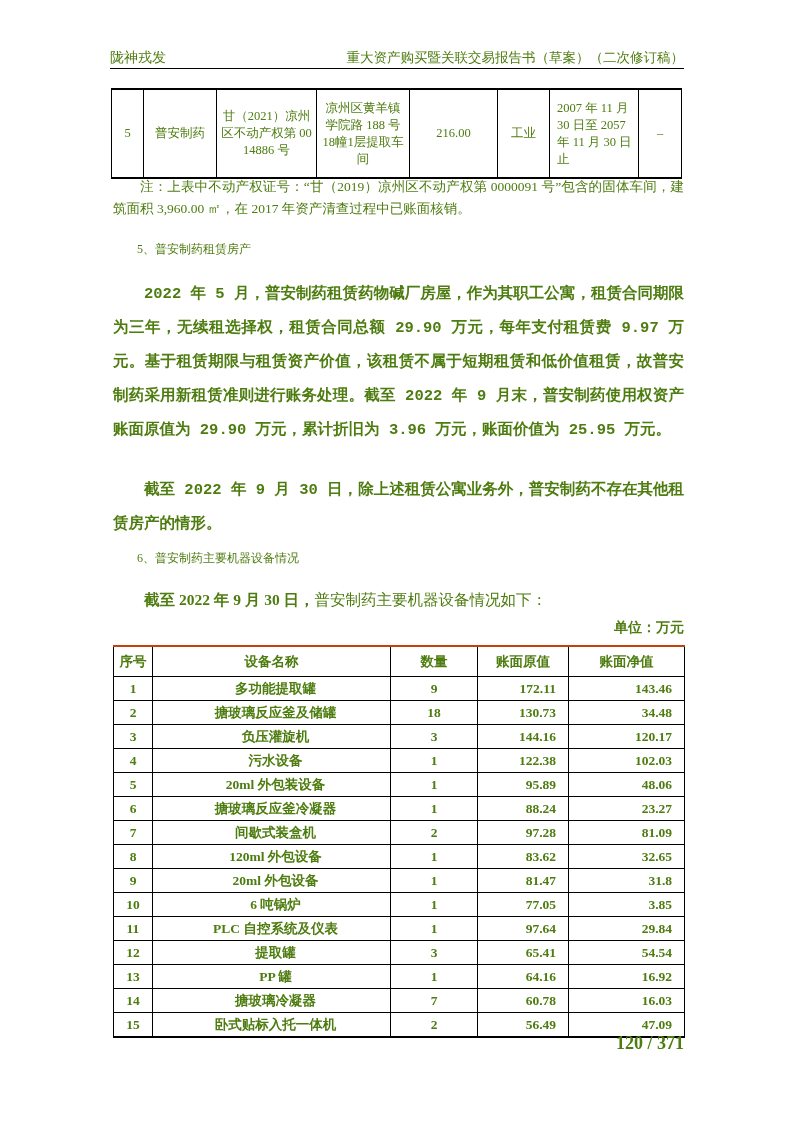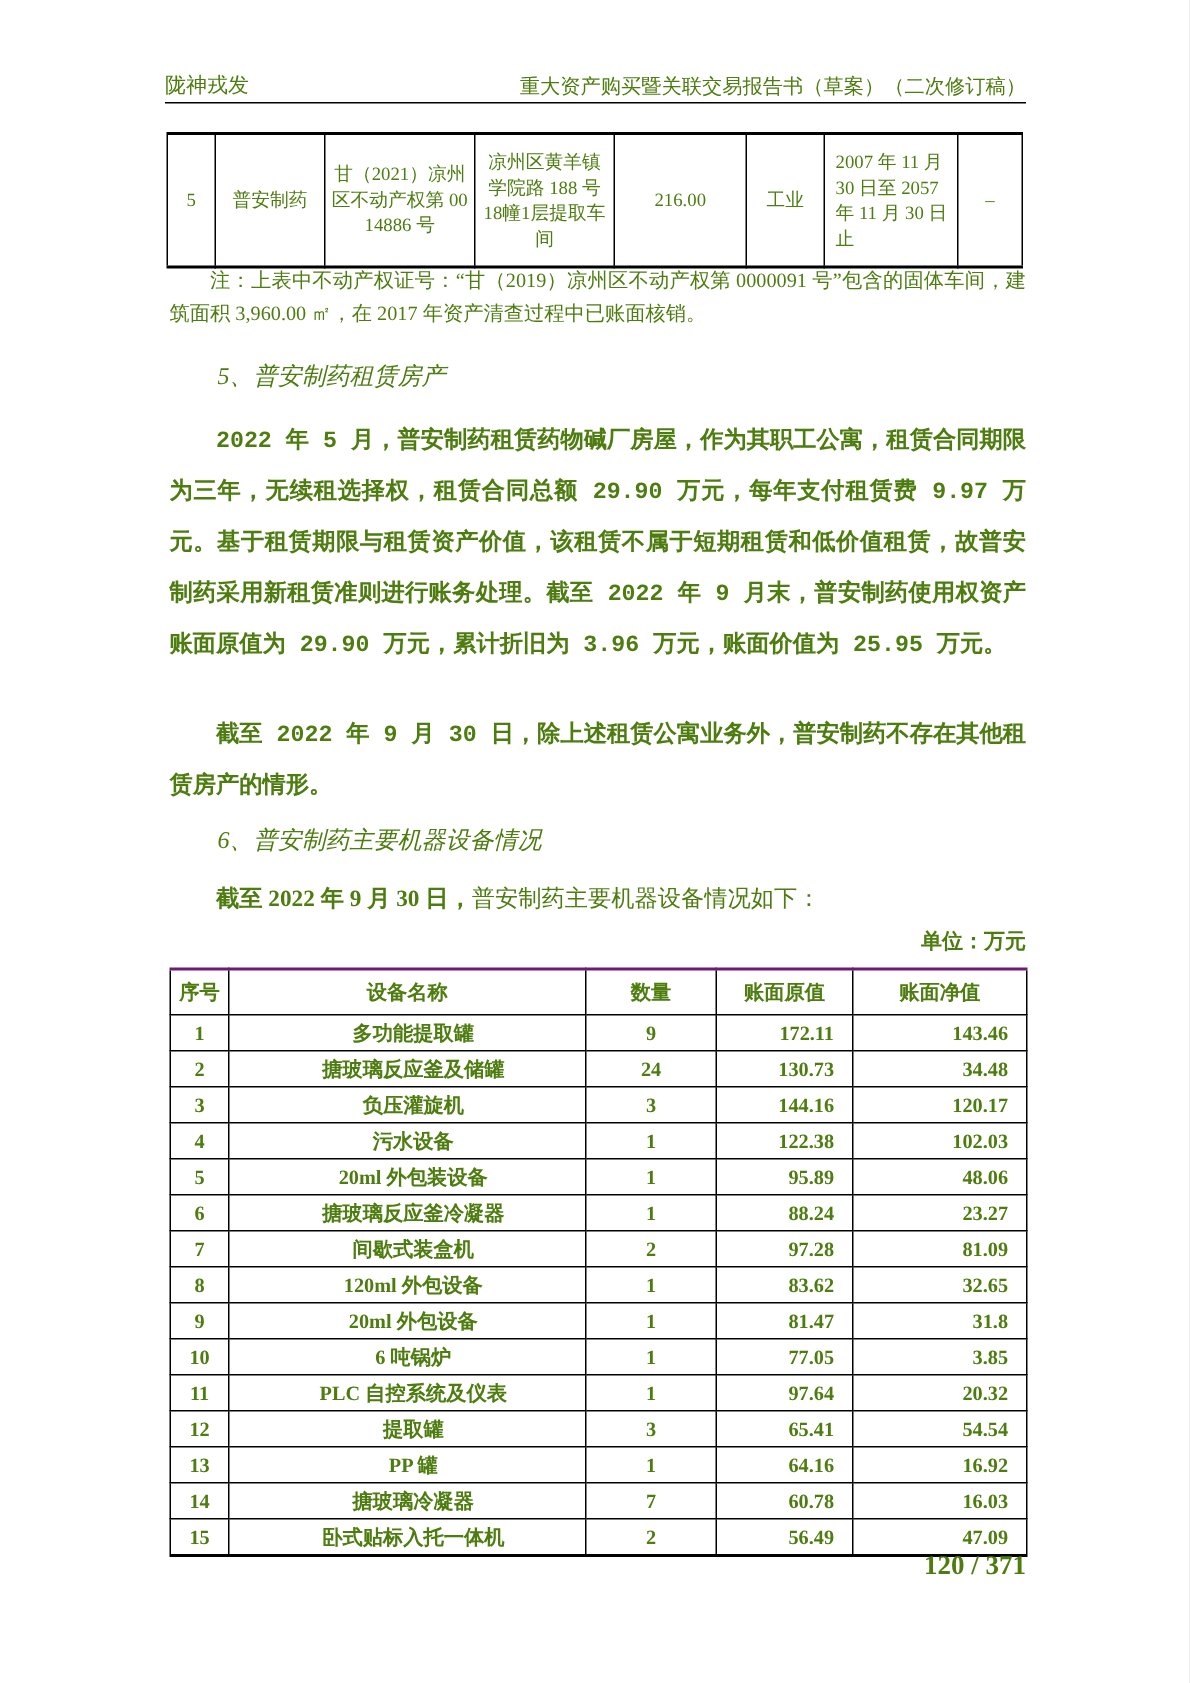--- a/index.html
+++ b/index.html
@@ -37,21 +37,21 @@
   .prop-table td.date-cell{text-align:left;padding-left:7px;}
   
   .note{
     position:absolute;left:113px;top:176px;width:571px;
     margin:0;font-size:13.5px;line-height:22px;
     text-indent:2em;text-align:justify;
   }
   
   .sec-heading{
     position:absolute;left:113px;width:571px;margin:0;
-    font-size:16px;font-weight:normal;padding-left:2em;font-style:italic;
+    font-size:12px;font-weight:normal;padding-left:2em;
   }
   .h5{top:241px;}
   .h6{top:550px;}
   
   .bold-para{
     position:absolute;left:113px;width:571px;margin:0;
     font-size:15.5px;font-weight:bold;line-height:34px;
     text-indent:2em;text-align:justify;font-family:Liberation Mono, monospace;
   }
   .p1{top:277px;}
@@ -61,21 +61,21 @@
     font-size:15.5px;line-height:22px;text-indent:2em;
   }
   .intro-bold{font-weight:bold;}
   .unit-label{
     position:absolute;left:113px;top:619px;width:571px;
     font-size:14px;text-align:right;font-weight:bold;
   }
   
   .equip-table{
     position:absolute;left:113px;top:645px;width:571px;
-    border-top:2px solid #701a75;border-bottom:2.5px solid #000;
+    border-top:2px solid #c2410c;border-bottom:2.5px solid #000;
     font-size:13.5px;
   }
   .equip-table th,.equip-table td{
     border:1px solid #000;
     font-weight:bold;vertical-align:middle;
     padding:0 2px;
   }
   .equip-table thead th{height:29px;text-align:center;border-bottom:1.5px solid #000;}
   .equip-table tbody td{height:23px;}
   .equip-table td.c0{text-align:center;}
@@ -158,21 +158,21 @@
       <tr>
         <td class="c0">1</td>
         <td class="c1">多功能提取罐</td>
         <td class="c2">9</td>
         <td class="c3">172.11</td>
         <td class="c4">143.46</td>
       </tr>
       <tr>
         <td class="c0">2</td>
         <td class="c1">搪玻璃反应釜及储罐</td>
-        <td class="c2">24</td>
+        <td class="c2">18</td>
         <td class="c3">130.73</td>
         <td class="c4">34.48</td>
       </tr>
       <tr>
         <td class="c0">3</td>
         <td class="c1">负压灌旋机</td>
         <td class="c2">3</td>
         <td class="c3">144.16</td>
         <td class="c4">120.17</td>
       </tr>
@@ -223,21 +223,21 @@
         <td class="c1">6 吨锅炉</td>
         <td class="c2">1</td>
         <td class="c3">77.05</td>
         <td class="c4">3.85</td>
       </tr>
       <tr>
         <td class="c0">11</td>
         <td class="c1">PLC 自控系统及仪表</td>
         <td class="c2">1</td>
         <td class="c3">97.64</td>
-        <td class="c4">20.32</td>
+        <td class="c4">29.84</td>
       </tr>
       <tr>
         <td class="c0">12</td>
         <td class="c1">提取罐</td>
         <td class="c2">3</td>
         <td class="c3">65.41</td>
         <td class="c4">54.54</td>
       </tr>
       <tr>
         <td class="c0">13</td>

